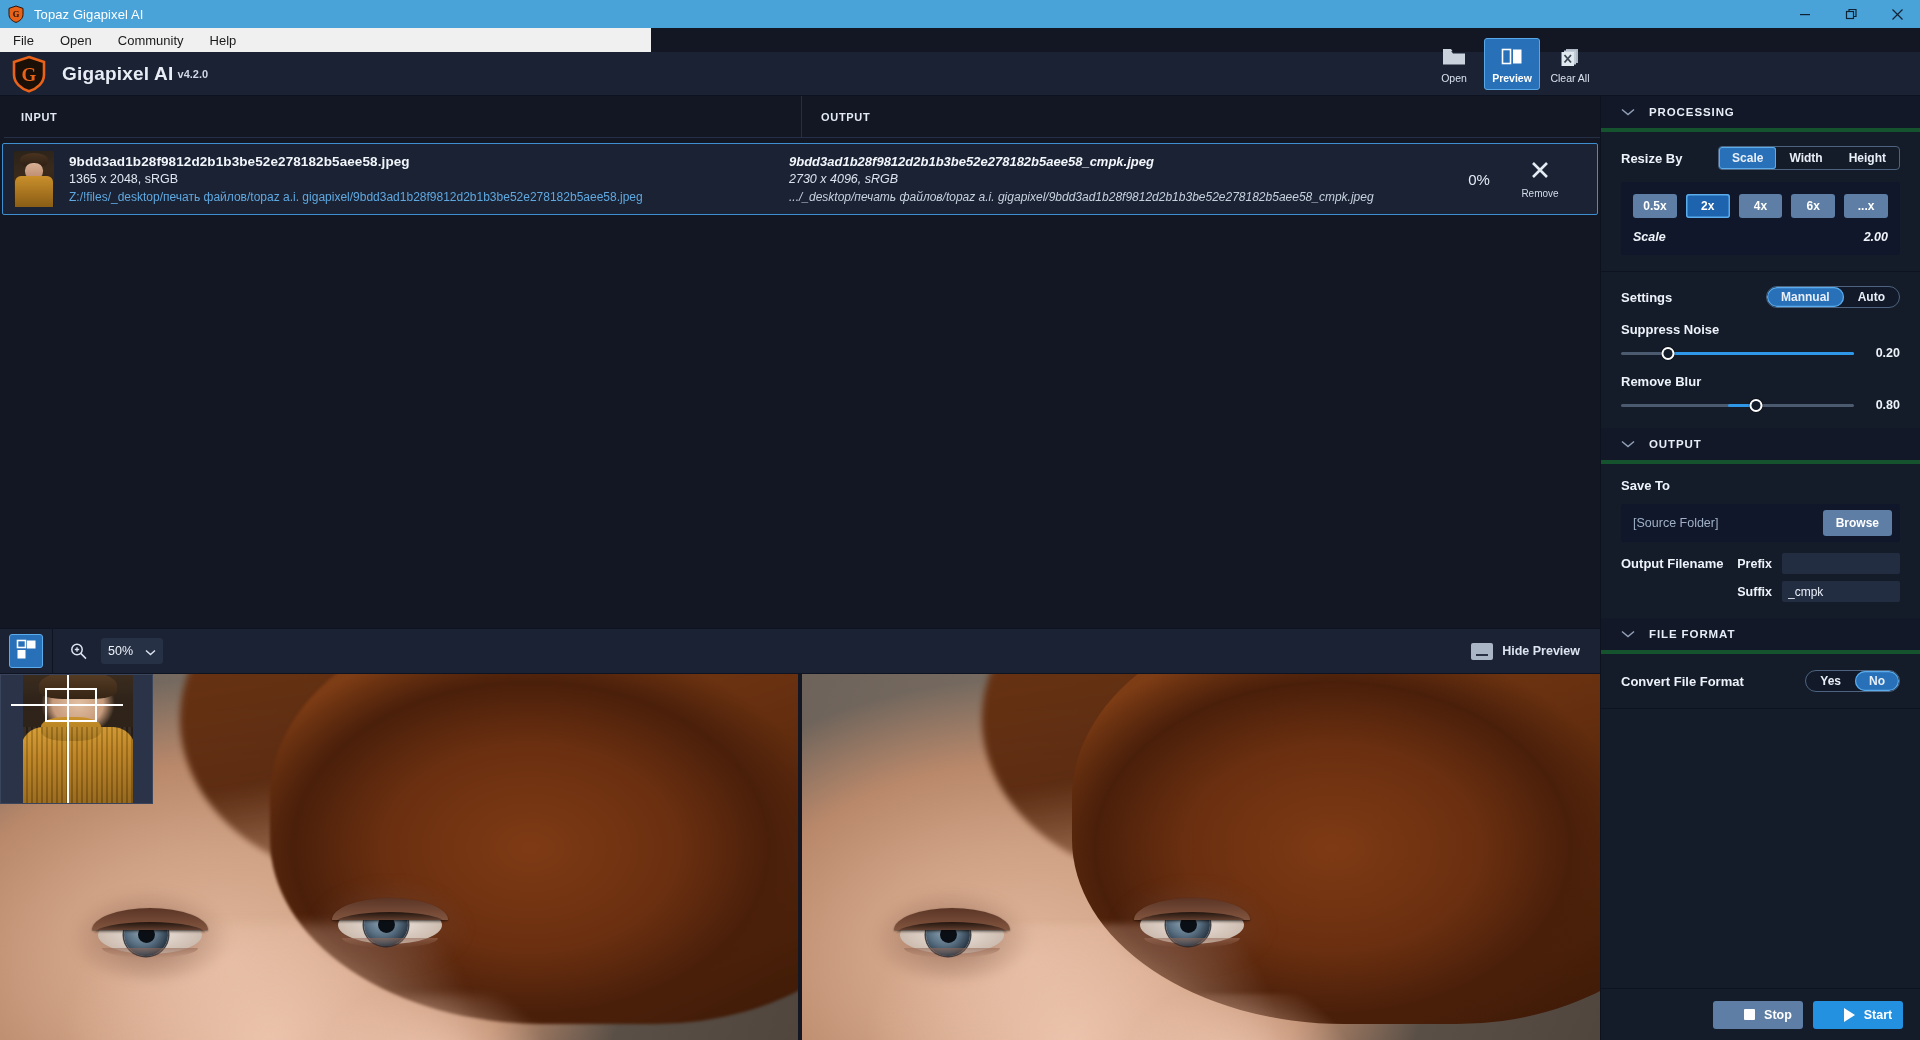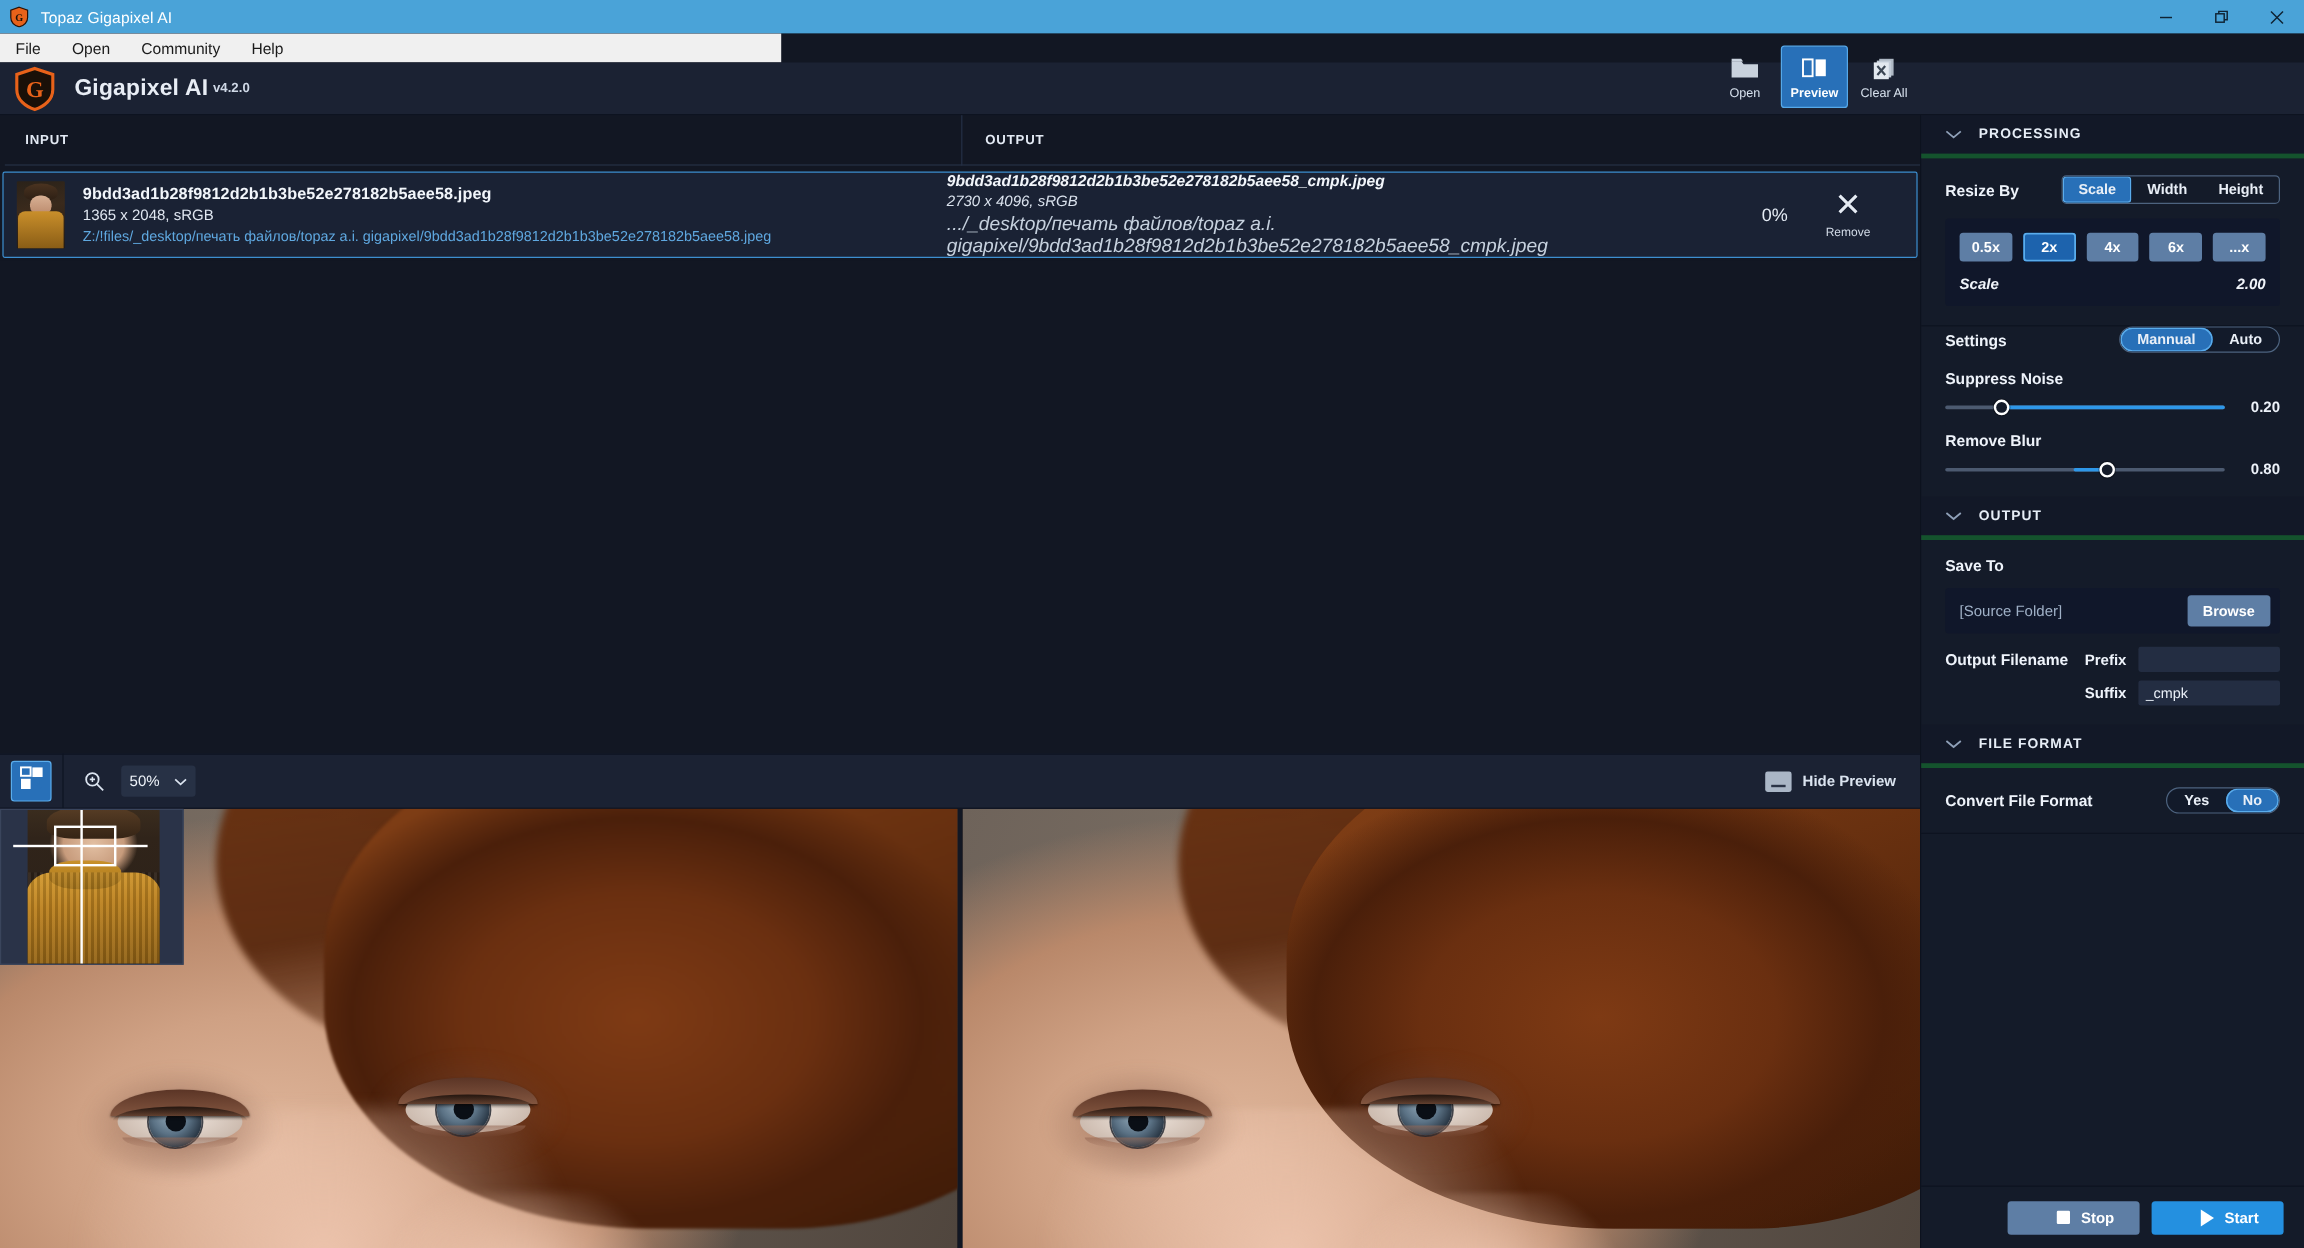--- a/index.html
+++ b/index.html
@@ -108,21 +108,21 @@
     background:linear-gradient(180deg,#c98f2b,#8a5d16); border-radius:6px 6px 0 0; }
 
   .fileinfo { margin-left:15px; width:720px; }
   .fi-name { font-size:13.5px; font-weight:bold; color:#f2f6fb; letter-spacing:.1px; }
   .fi-dims { font-size:12.5px; color:#e0e7f1; margin-top:3px; }
   .fi-path { font-size:12px; color:#5fa8e0; margin-top:4px; }
 
   .outinfo { margin-left:0px; width:660px; }
   .oi-name { font-size:13px; font-weight:bold; font-style:italic; color:#f2f6fb; }
   .oi-dims { font-size:12.5px; font-style:italic; color:#dbe3ee; margin-top:3px; }
-  .oi-path { font-size:16px; font-style:italic; color:#c6d1de; margin-top:4px; }
+  .oi-path { font-size:12px; font-style:italic; color:#c6d1de; margin-top:4px; }
 
   .pct { font-size:15px; color:#e4ebf4; width:60px; text-align:center; }
   .removebtn {
     width:62px; display:flex; flex-direction:column; align-items:center; gap:3px;
   }
   .removebtn .lbl { font-size:10px; color:#d3dce8; }
 
   
   .emptyarea {
     position:absolute; left:0; top:121px; width:1600px; height:411px;
@@ -348,21 +348,21 @@
     font-size:12px; color:#e9eff7; padding:0 6px;
     font-family:"Liberation Sans", sans-serif;
   }
 
   .bottombar {
     position:absolute; left:0; bottom:0; width:320px; height:52px;
     background:#141b29; border-top:1px solid #0d1320;
     display:flex; align-items:center; justify-content:flex-end; gap:10px; padding-right:18px;
   }
   .bbtn {
-    height:28px; width:110px; border-radius:3px; display:flex; align-items:center;
+    height:28px; width:90px; border-radius:3px; display:flex; align-items:center;
     justify-content:center; gap:9px; font-size:12.5px; font-weight:bold; color:#ffffff;padding-left:20px;
   }
   .bbtn.stop { background:#5e7ea5; }
   .bbtn.start { background:#2490e0; }
   .stop-sq { width:11px; height:11px; background:#ffffff; border-radius:1px; }
   .play-tri { width:0; height:0; border-left:11px solid #ffffff;
     border-top:7px solid transparent; border-bottom:7px solid transparent; }
 
   .divider { height:1px; background:#0d1320; margin-top:16px; }
 </style>
@@ -632,21 +632,21 @@
         <span class="sbtn">...x</span>
       </div>
       <div class="scalerow">
         <span class="k">Scale</span>
         <span class="v">2.00</span>
       </div>
     </div>
 
     <div class="divider"></div>
 
-    <div class="row" style="justify-content:space-between;">
+    <div class="row" style="margin-top:14px; justify-content:space-between;">
       <span class="lbl-strong">Settings</span>
       <span class="pill">
         <span class="p on">Mannual</span>
         <span class="p">Auto</span>
       </span>
     </div>
 
     <div class="slider-block">
       <div class="slider-label">Suppress Noise</div>
       <div class="slider-wrap">

